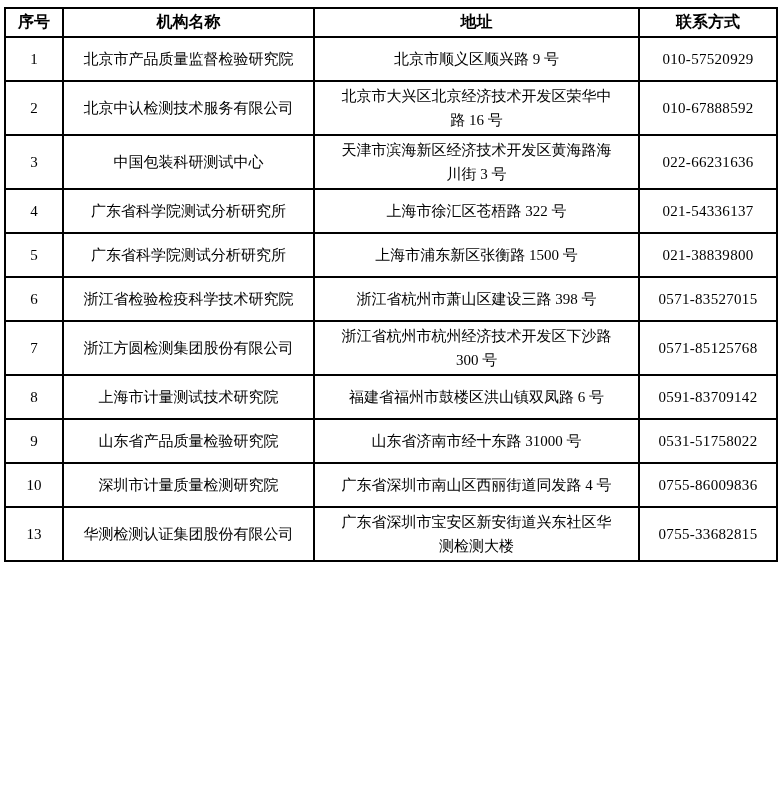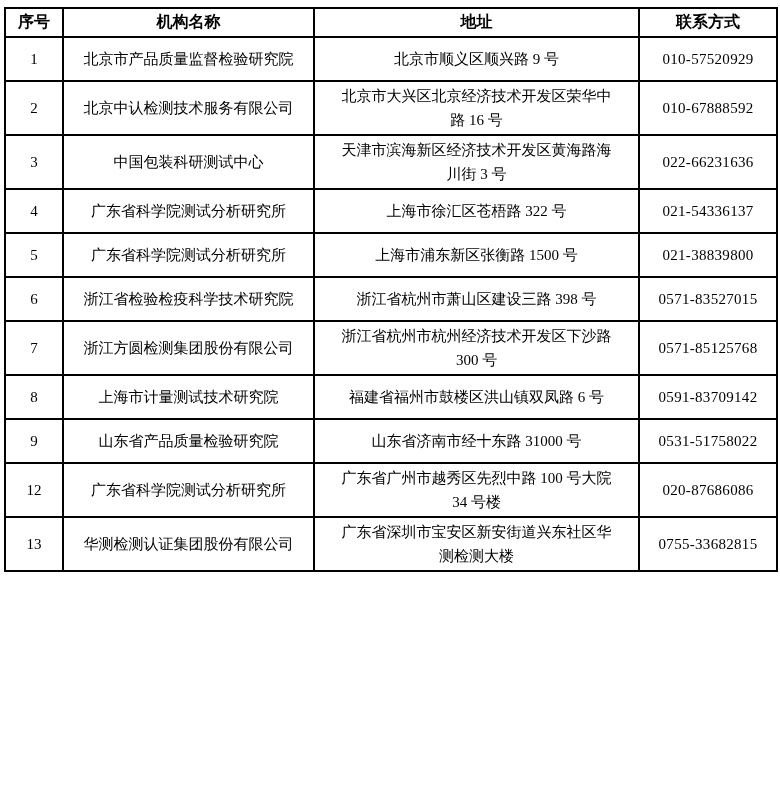--- a/index.html
+++ b/index.html
@@ -137,25 +137,24 @@
           <td class="cell-address">福建省福州市鼓楼区洪山镇双凤路 6 号</td>
           <td class="cell-phone">0591-83709142</td>
         </tr>
         <tr>
           <td class="cell-no">9</td>
           <td class="cell-name">山东省产品质量检验研究院</td>
           <td class="cell-address">山东省济南市经十东路 31000 号</td>
           <td class="cell-phone">0531-51758022</td>
         </tr>
         <tr>
-          <td class="cell-no">12</td>
-          <td class="cell-name">广东省科学院测试分析研究所</td>
-          <td class="cell-address">广东省广州市越秀区先烈中路 100 号大院
-34 号楼</td>
-          <td class="cell-phone">020-87686086</td>
+          <td class="cell-no">10</td>
+          <td class="cell-name">深圳市计量质量检测研究院</td>
+          <td class="cell-address">广东省深圳市南山区西丽街道同发路 4 号</td>
+          <td class="cell-phone">0755-86009836</td>
         </tr>
         <tr>
           <td class="cell-no">13</td>
           <td class="cell-name">华测检测认证集团股份有限公司</td>
           <td class="cell-address">广东省深圳市宝安区新安街道兴东社区华
 测检测大楼</td>
           <td class="cell-phone">0755-33682815</td>
         </tr>
       </tbody>
   </table>

